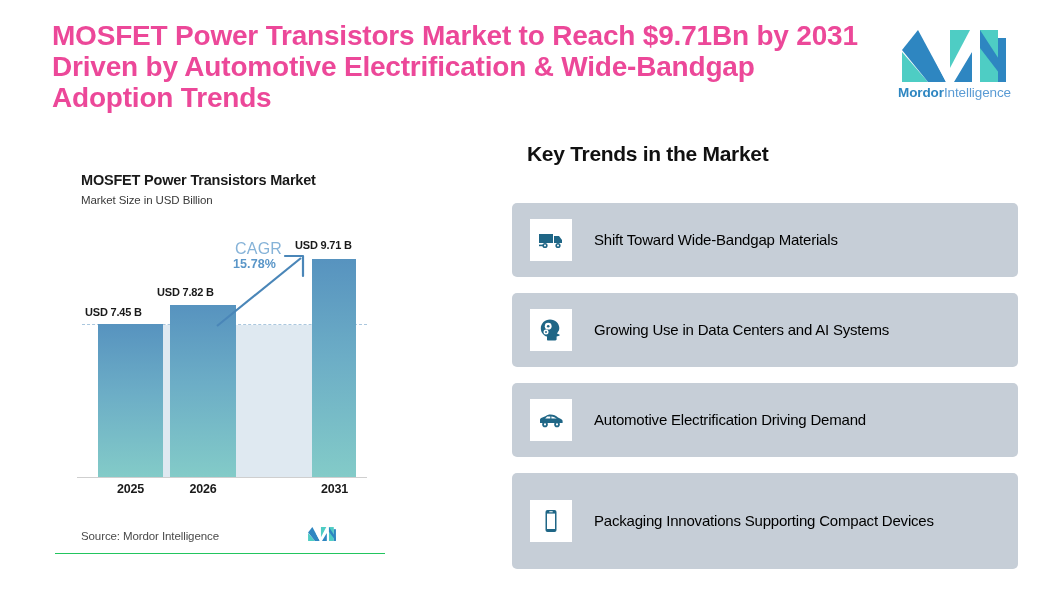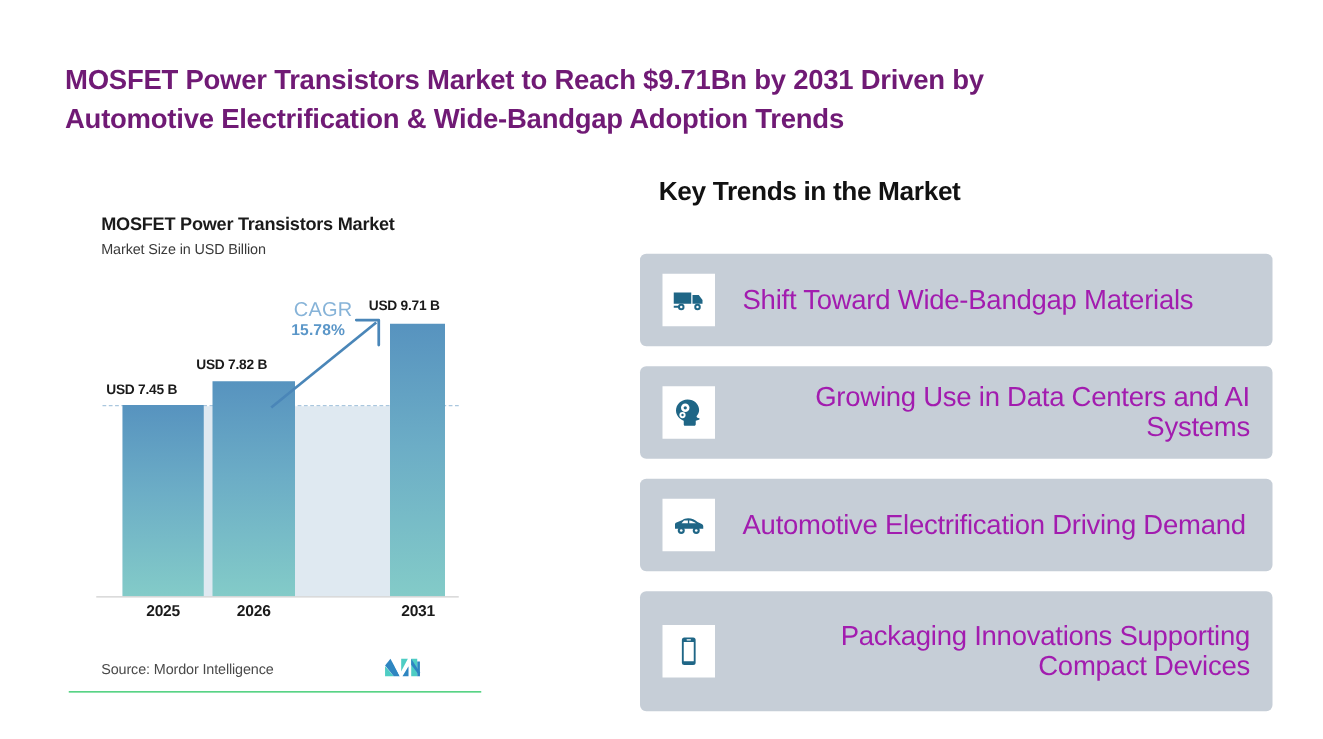--- a/index.html
+++ b/index.html
@@ -19,27 +19,27 @@
   
   .header {
     position: absolute;
     left: 0; top: 0;
     width: 1058px;
     height: 120px;
   }
   .headline {
     position: absolute;
     left: 52px;
-    top: 48px;
+    top: 20px;
     width: 810px;
-    font-size: 22px;
+    font-size: 28px;
     font-weight: bold;
     line-height: 31px;
     letter-spacing: -0.2px;
-    color: #701a75;
+    color: #ec4899;
   }
   .brand-logo {
     position: absolute;
     left: 898px;
     top: 30px;
     width: 112px;
     height: 78px;
   }
   .brand-mark {
     width: 112px;
@@ -228,33 +228,48 @@
     height: 42px;
     min-width: 42px;
     background: #ffffff;
     display: flex;
     align-items: center;
     justify-content: center;
     margin-right: 22px;
   }
   .trend-icon svg { display: block; }
   .trend-text {
-    font-size: 22px;
-    color: #a21caf;
+    font-size: 15px;
+    color: #000000;
     line-height: 24px;
     letter-spacing: -0.2px;
     text-align: right;
   }
 </style>
 </head>
 <body>
 
 <div class="header">
   <div class="headline">MOSFET Power Transistors Market to Reach $9.71Bn by 2031 Driven by Automotive Electrification &amp; Wide-Bandgap Adoption Trends</div>
 
+  <div class="brand-logo">
+    <svg class="brand-mark" viewBox="0 0 112 52">
+      <polygon points="4,52 4,22 30,52" fill="#4ECDC4"></polygon>
+      <polygon points="4,20 20,0 48,52 30,52" fill="#2E86C1"></polygon>
+      <polygon points="50,0 50,52 48,52 34,24" fill="#ffffff"></polygon>
+      <polygon points="52,0 72,0 52,38" fill="#4ECDC4"></polygon>
+      <polygon points="74,0 74,52 56,52 74,22" fill="#2E86C1"></polygon>
+      <polygon points="82,0 100,0 100,52 82,52" fill="#4ECDC4"></polygon>
+      <polygon points="100,8 108,8 108,52 100,52" fill="#2E86C1"></polygon>
+      <polygon points="82,0 108,40 108,52 82,18" fill="#2E86C1"></polygon>
+    </svg>
+    <div class="brand-word">
+      <b>Mordor</b><span>Intelligence</span>
+    </div>
+  </div>
 </div>
 
 <div class="chart-card">
   <div class="chart-title">MOSFET Power Transistors Market</div>
   <div class="chart-subtitle">Market Size in USD Billion</div>
 
   <div class="plot">
     <div class="plot-band"></div>
     <div class="dashed-line"></div>
 

